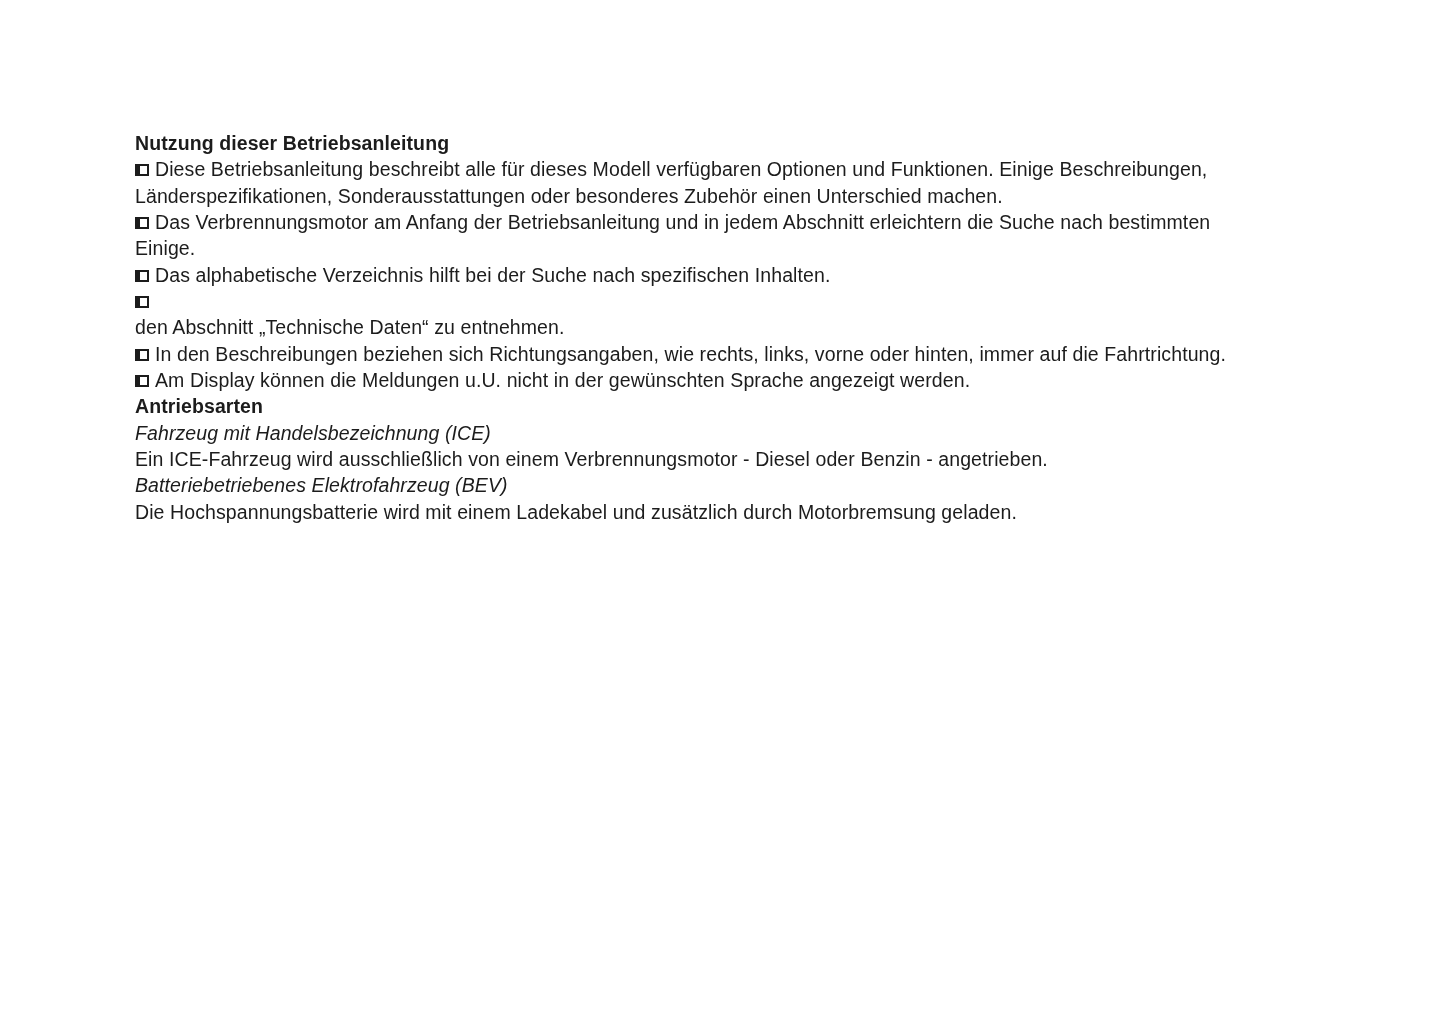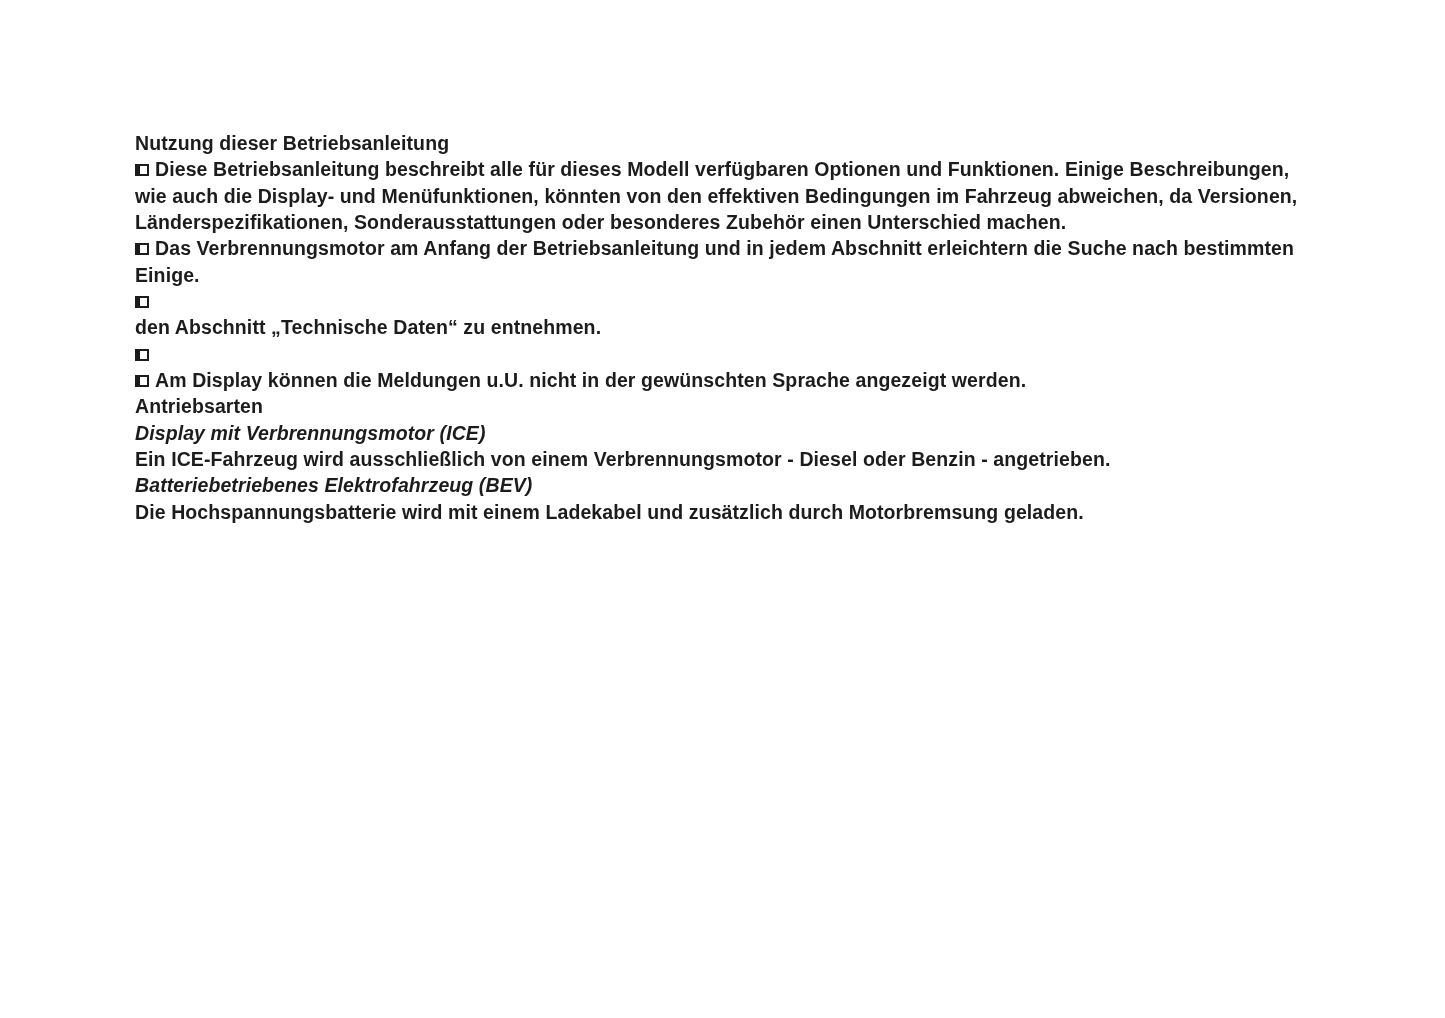--- a/index.html
+++ b/index.html
@@ -21,21 +21,21 @@
   .textblock {
     position: absolute;
     left: 135px;
     top: 130px;
     width: 1270px;
   }
   .line {
     font-size: 19.5px;
     line-height: 26.35px;
     white-space: nowrap;
-    font-weight: 700;
+    font-weight: 400;
     font-style: normal;
     letter-spacing: 0.1px;
   }
   .line.bold {
     font-weight: 700;
   }
   .line.italic {
     font-style: italic;
   }
   .bullet {
@@ -50,27 +50,27 @@
     background: #ffffff;
   }
 </style>
 </head>
 <body>
 
 <div class="page">
   <div class="textblock">
       <div class="line bold"><span>Nutzung dieser Betriebsanleitung</span></div>
       <div class="line"><span class="bullet"></span><span>Diese Betriebsanleitung beschreibt alle für dieses Modell verfügbaren Optionen und Funktionen. Einige Beschreibungen,</span></div>
-      <div class="line"><span>wie auch die Display- und Menüfunktionen, könnten von den effektiven Bedingungen im Fahrzeug abweichen, da Versionen,</span></div>
       <div class="line"><span>Länderspezifikationen, Sonderausstattungen oder besonderes Zubehör einen Unterschied machen.</span></div>
       <div class="line"><span class="bullet"></span><span>Das Verbrennungsmotor am Anfang der Betriebsanleitung und in jedem Abschnitt erleichtern die Suche nach bestimmten</span></div>
       <div class="line"><span>Einige.</span></div>
+      <div class="line"><span class="bullet"></span><span>Das alphabetische Verzeichnis hilft bei der Suche nach spezifischen Inhalten.</span></div>
       <div class="line"><span class="bullet"></span></div>
       <div class="line"><span>den Abschnitt „Technische Daten“ zu entnehmen.</span></div>
-      <div class="line"><span class="bullet"></span></div>
+      <div class="line"><span class="bullet"></span><span>In den Beschreibungen beziehen sich Richtungsangaben, wie rechts, links, vorne oder hinten, immer auf die Fahrtrichtung.</span></div>
       <div class="line"><span class="bullet"></span><span>Am Display können die Meldungen u.U. nicht in der gewünschten Sprache angezeigt werden.</span></div>
       <div class="line bold"><span>Antriebsarten</span></div>
-      <div class="line italic"><span>Display mit Verbrennungsmotor (ICE)</span></div>
+      <div class="line italic"><span>Fahrzeug mit Handelsbezeichnung (ICE)</span></div>
       <div class="line"><span>Ein ICE-Fahrzeug wird ausschließlich von einem Verbrennungsmotor - Diesel oder Benzin - angetrieben.</span></div>
       <div class="line italic"><span>Batteriebetriebenes Elektrofahrzeug (BEV)</span></div>
       <div class="line"><span>Die Hochspannungsbatterie wird mit einem Ladekabel und zusätzlich durch Motorbremsung geladen.</span></div>
     </div>
 </div>
 
 </body></html>

